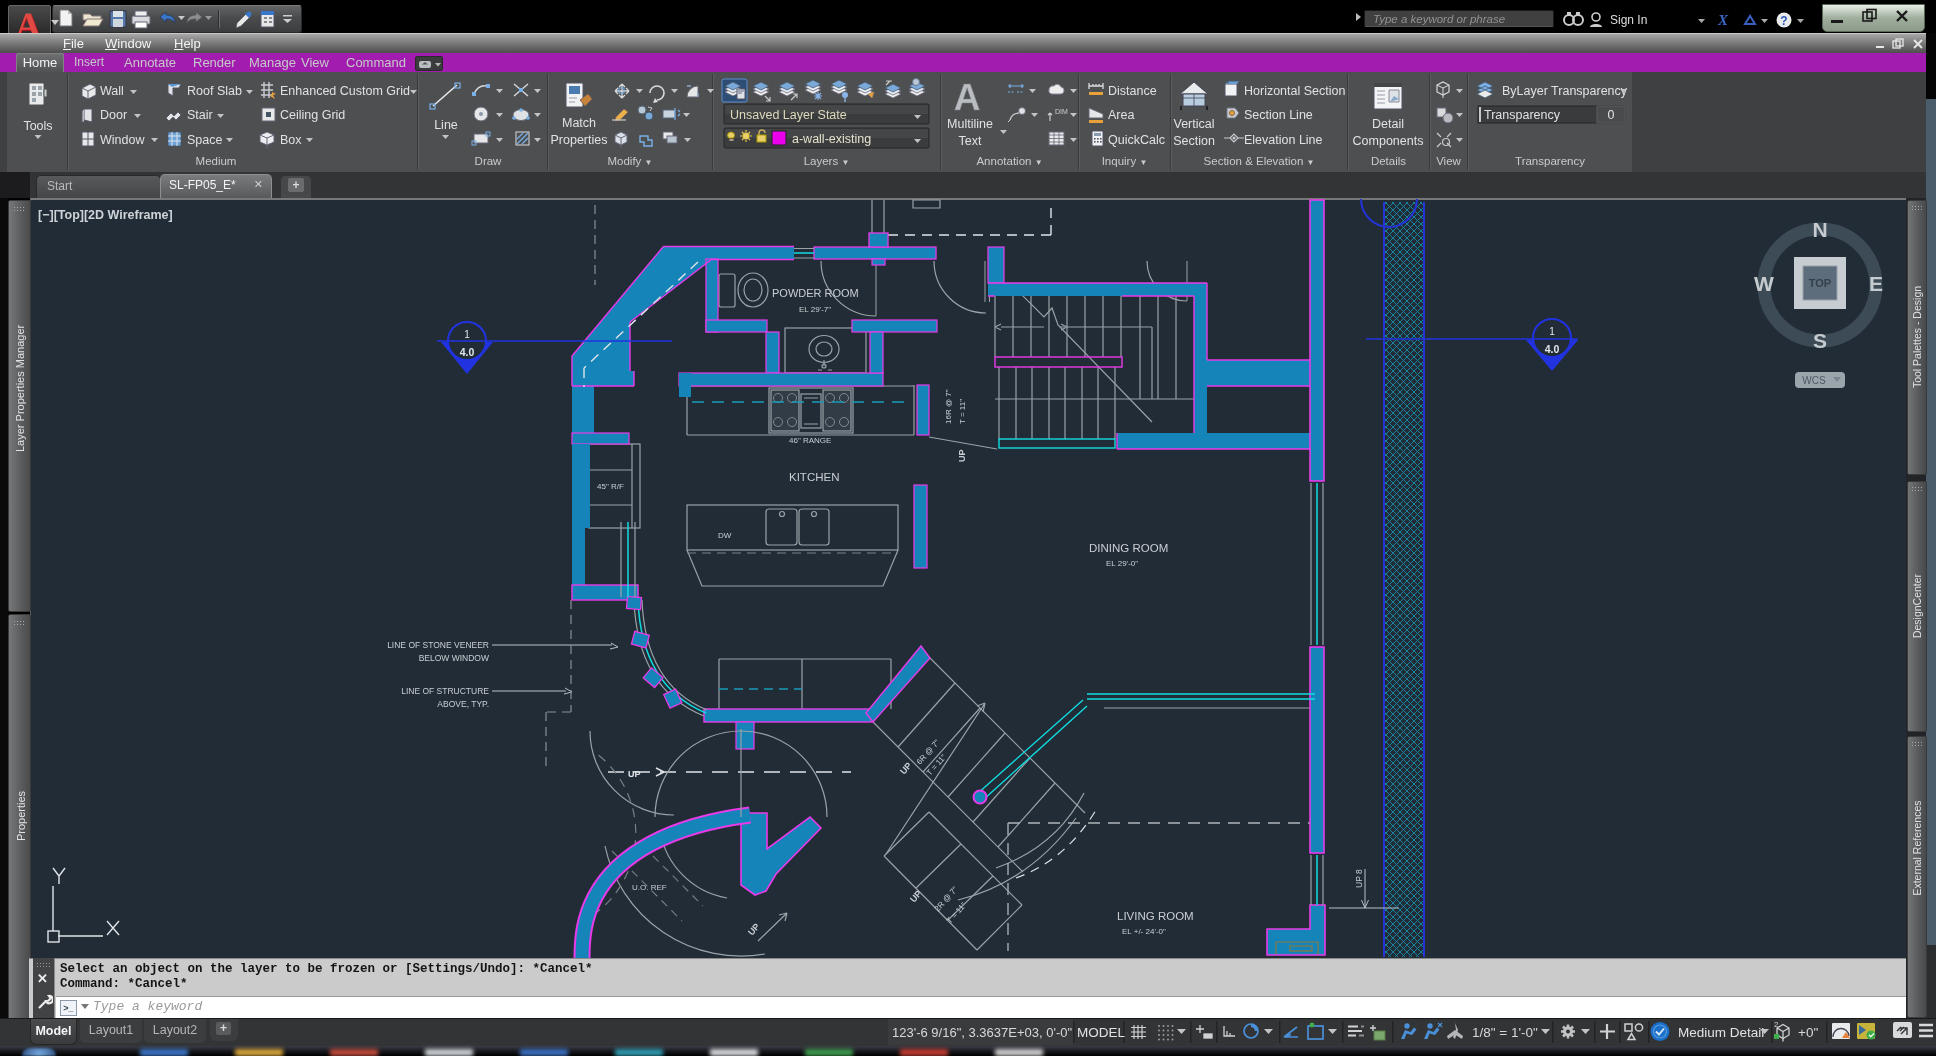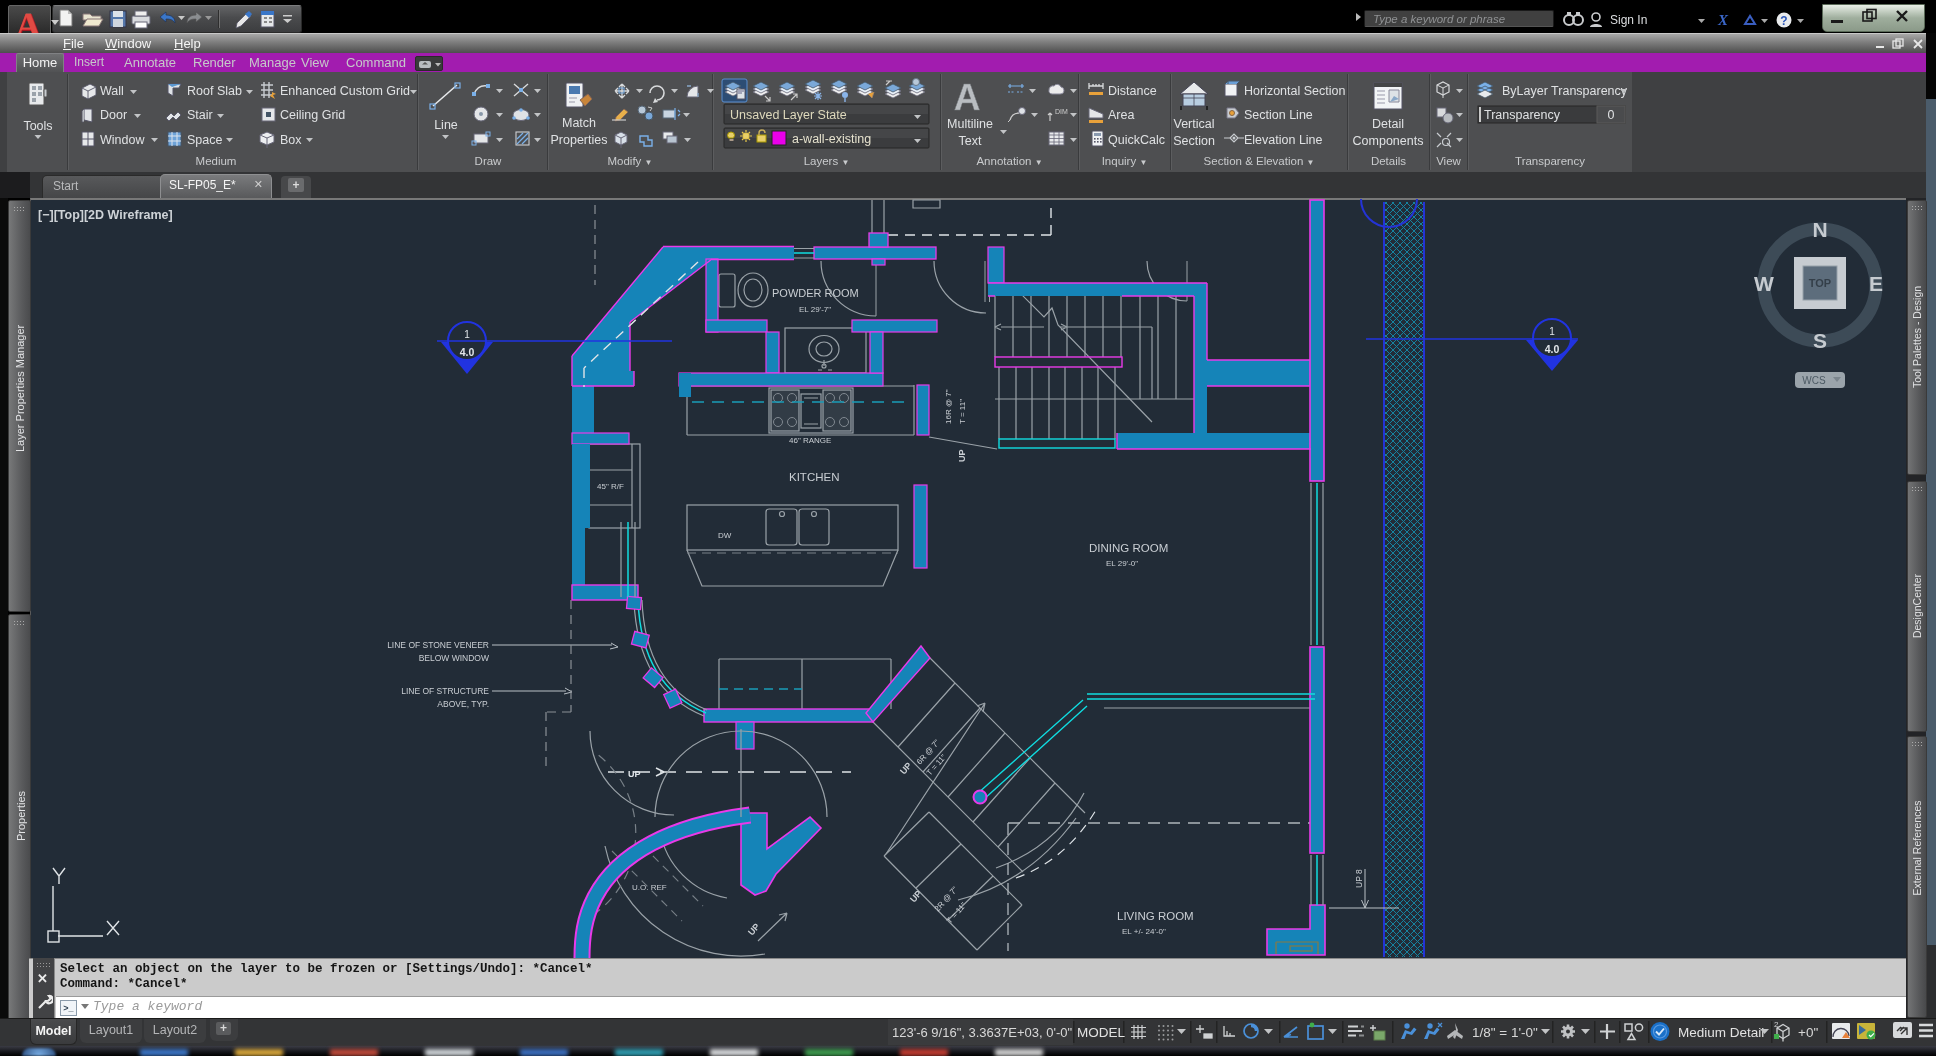--- a/index.html
+++ b/index.html
@@ -411,21 +411,21 @@
   <rect x="1478" y="34" width="147" height="17" fill="#3a3b3d" stroke="#272727"></rect>
   <rect x="1479" y="35" width="2" height="15" fill="#c8c8c8"></rect>
   <text x="1484" y="47">Transparency</text>
   <rect x="1597" y="34" width="28" height="17" fill="#4a4b4d" stroke="#5a5a5a"></rect>
   <text x="1611" y="47" text-anchor="middle">0</text>
 </g>
 </svg>
 
 <div class="abs" style="left:0;top:172px;width:1926px;height:26px;background:#333436;">
     <div class="abs" style="left:0;top:0;width:30px;height:26px;background:#1c1c1e;"></div>
-  <div class="abs" style="left:42px;top:3px;width:125px;height:23px;background:linear-gradient(#58595b,#454648);border-radius:5px 5px 0 0;border:1px solid #2a2a2a;border-bottom:none;
+  <div class="abs" style="left:36px;top:3px;width:125px;height:23px;background:linear-gradient(#58595b,#454648);border-radius:5px 5px 0 0;border:1px solid #2a2a2a;border-bottom:none;
        color:#b9babc;font-size:12px;padding:3px 0 4px 10px;box-sizing:border-box;">Start</div>
   <div class="abs" style="left:160px;top:2px;width:112px;height:24px;background:linear-gradient(#7a7b7d,#58595b);border-radius:5px 5px 0 0;border:1px solid #8e8f91;border-bottom:none;
        color:#f4f4f4;font-size:12px;padding:3px 0 0 8px;box-sizing:border-box;">SL-FP05_E*<span style="position:absolute;right:8px;top:3px;color:#cfcfcf;font-size:11px;">✕</span></div>
   <div class="abs" style="left:281px;top:4px;width:30px;height:22px;background:#47484a;border-radius:4px 4px 0 0;">
      <div class="abs" style="left:7px;top:2px;width:16px;height:14px;background:#6a6b6d;border-radius:2px;color:#dcdcdc;font-size:12px;font-weight:bold;text-align:center;line-height:14px;">+</div>
   </div>
 </div>
 
 <div class="abs" style="left:30px;top:198px;width:1876px;height:760px;background:#222c37;border-top:2.5px solid #787878;border-left:1px solid #5a5a5a;box-sizing:border-box;"></div>
 <svg id="canvas" class="abs" style="left:30px;top:198px;" width="1876" height="760" viewBox="30 198 1876 760" font-family="Liberation Sans,sans-serif">

